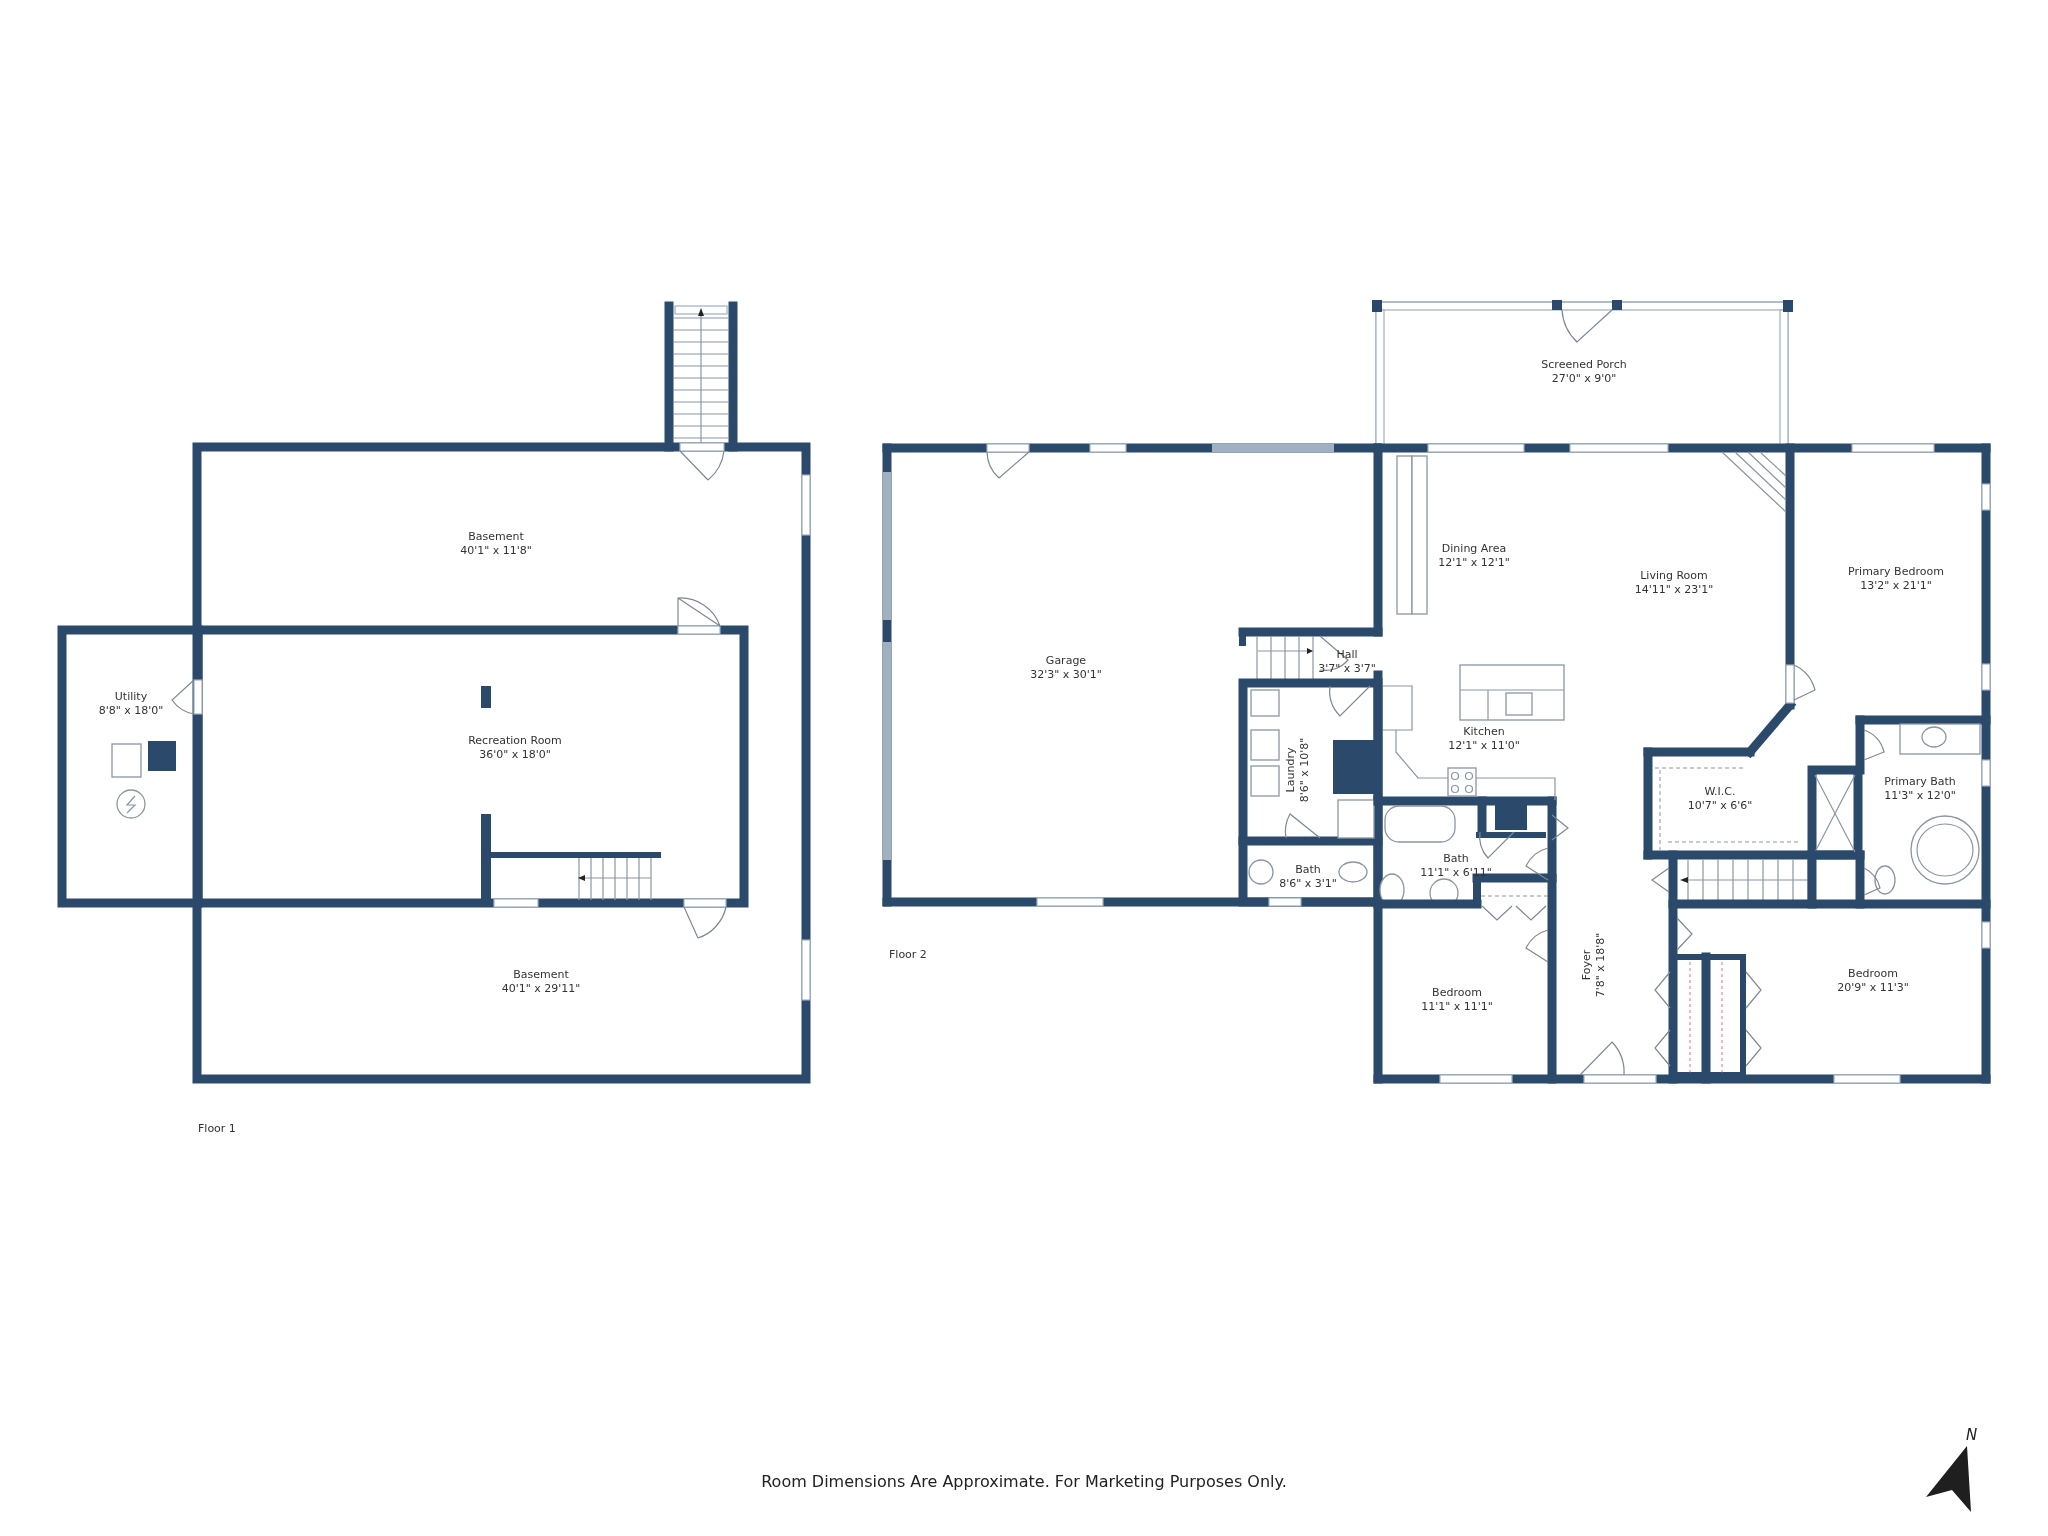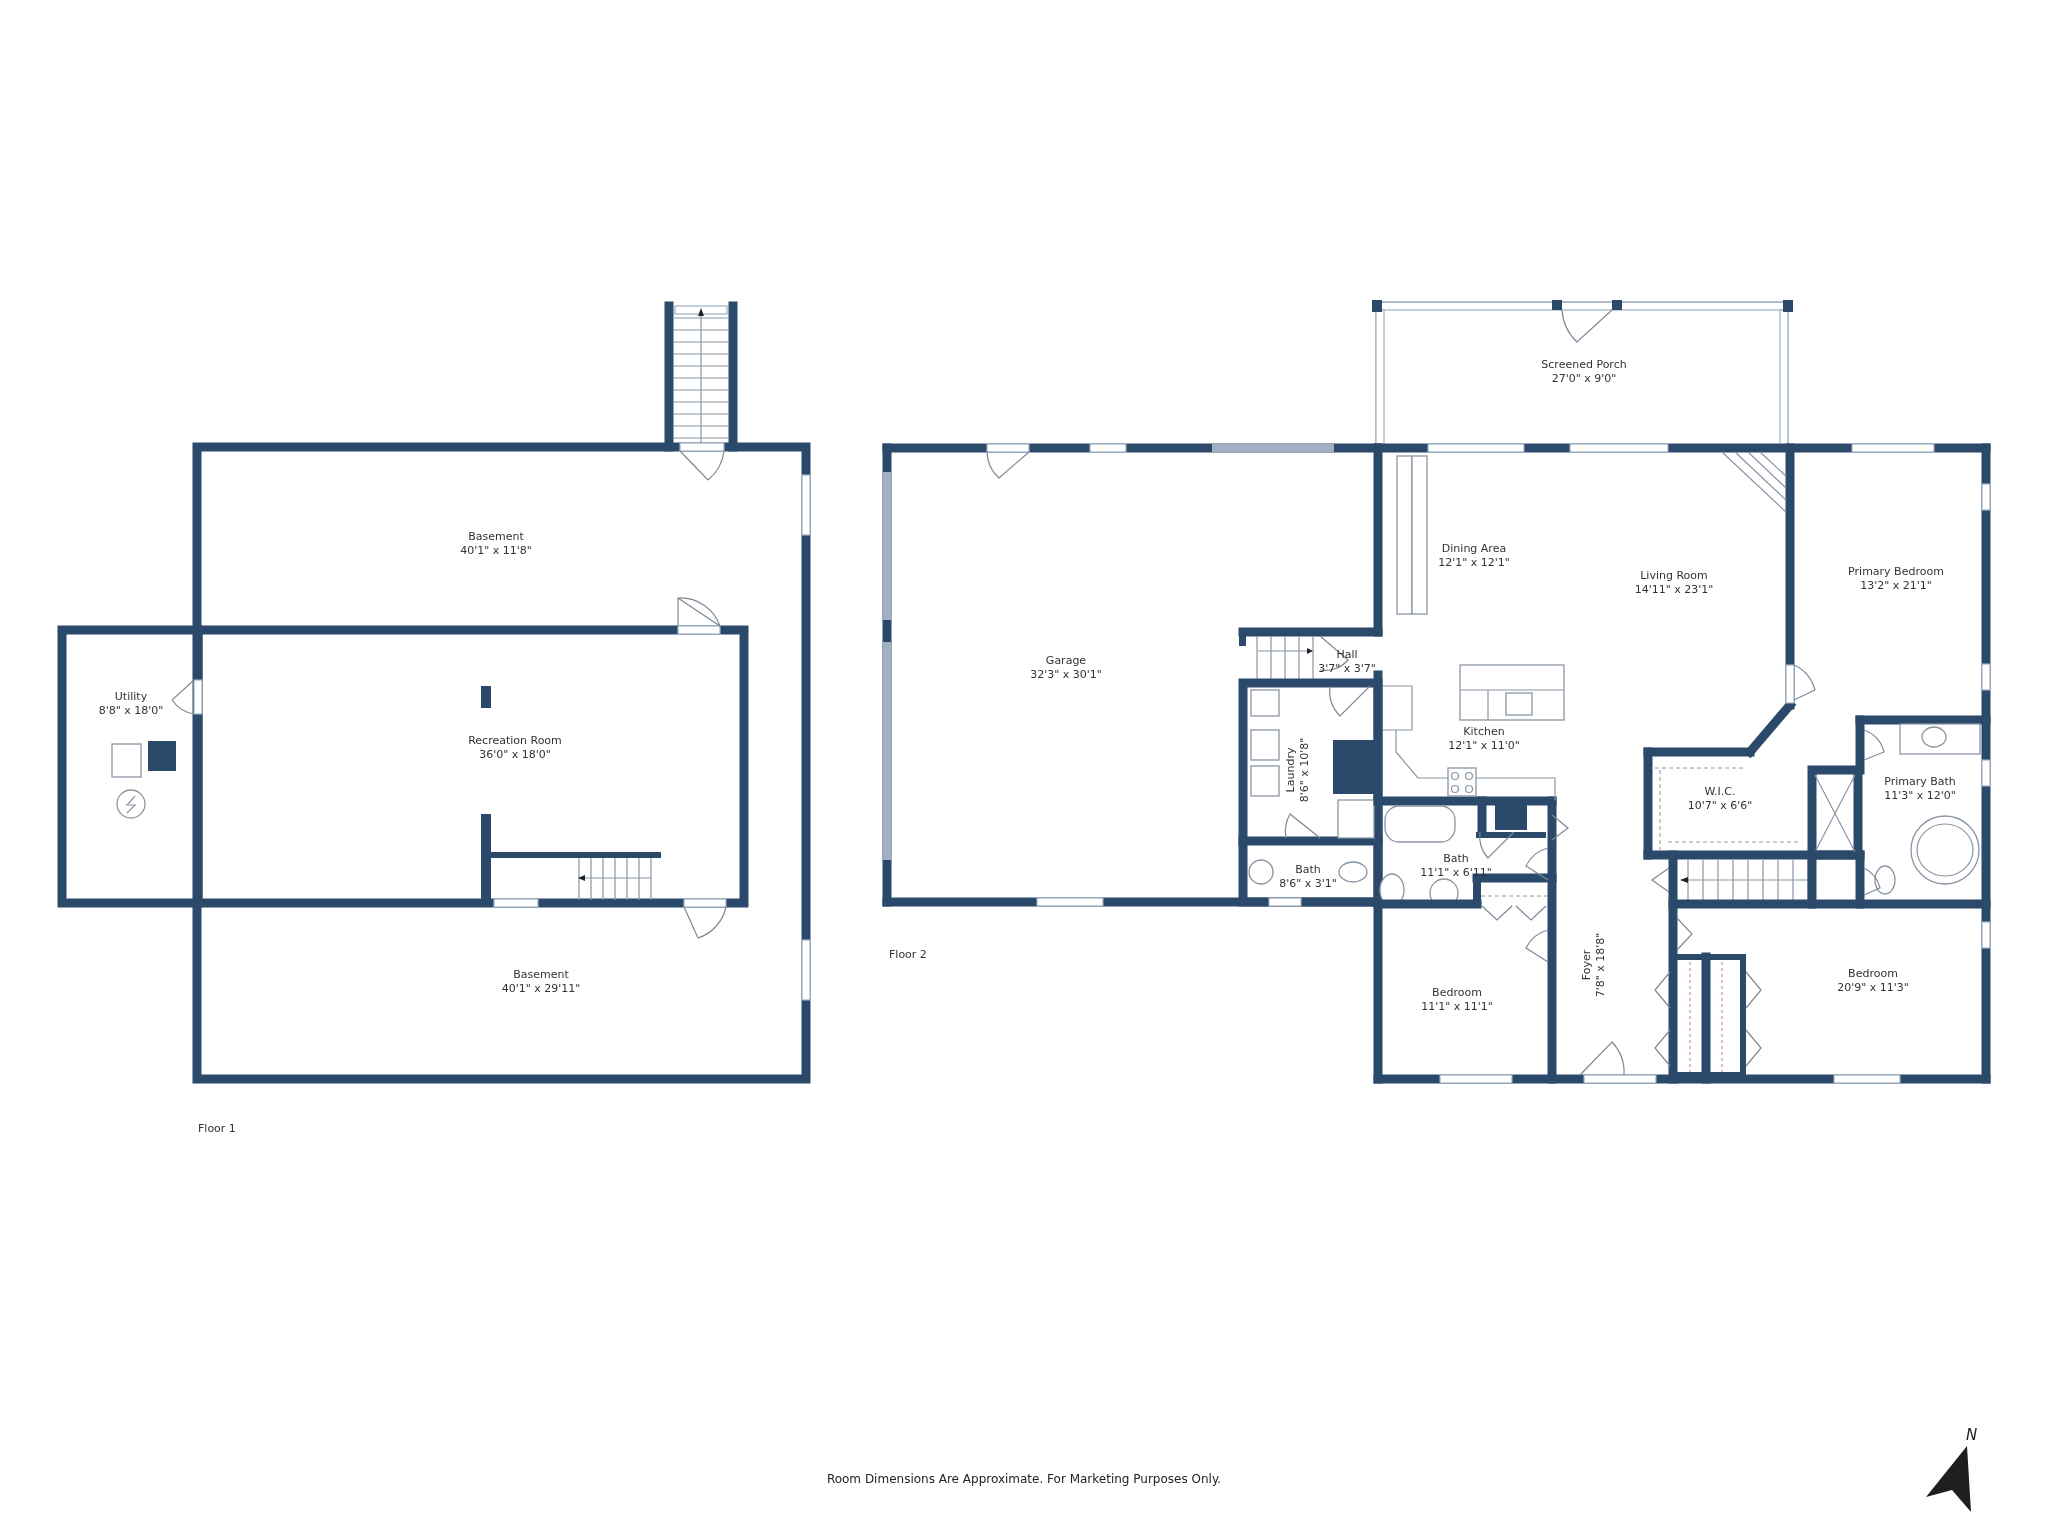--- a/index.html
+++ b/index.html
@@ -6,21 +6,21 @@
   body { width: 2048px; height: 1536px; position: relative; overflow: hidden; font-family: "DejaVu Sans", sans-serif; }
   svg { position: absolute; left: 0; top: 0; }
   .wall { fill: #2b4a6b; }
   .wl { stroke: #2b4a6b; stroke-width: 9; fill: none; stroke-linecap: square; }
   .thin { stroke: #8a96a3; stroke-width: 1.2; fill: none; }
   .fix { stroke: #8a96a3; stroke-width: 1.3; fill: #ffffff; }
   .win { fill: #ffffff; stroke: #9fb0c0; stroke-width: 1.2; }
   .door { stroke: #7d8894; stroke-width: 1.2; fill: none; }
   .lbl { font-family: "DejaVu Sans", sans-serif; font-size: 11px; fill: #333333; text-anchor: middle; }
   .flr { font-family: "DejaVu Sans", sans-serif; font-size: 11px; fill: #333333; }
-  .disc { position: absolute; left: 0; width: 2048px; top: 1472px; text-align: center; font-family: "DejaVu Sans", sans-serif; font-size: 12px; color: #222222; }
+  .disc { position: absolute; left: 0; width: 2048px; top: 1472px; text-align: center; font-family: "DejaVu Sans", sans-serif; font-size: 16px; color: #222222; }
   .north { font-family: "DejaVu Sans", sans-serif; font-size: 15px; font-style: italic; fill: #222222; }
 </style>
 </head>
 <body>
 
 <svg width="2048" height="1536" viewBox="0 0 2048 1536">
 
   <g>
 
     <g>

